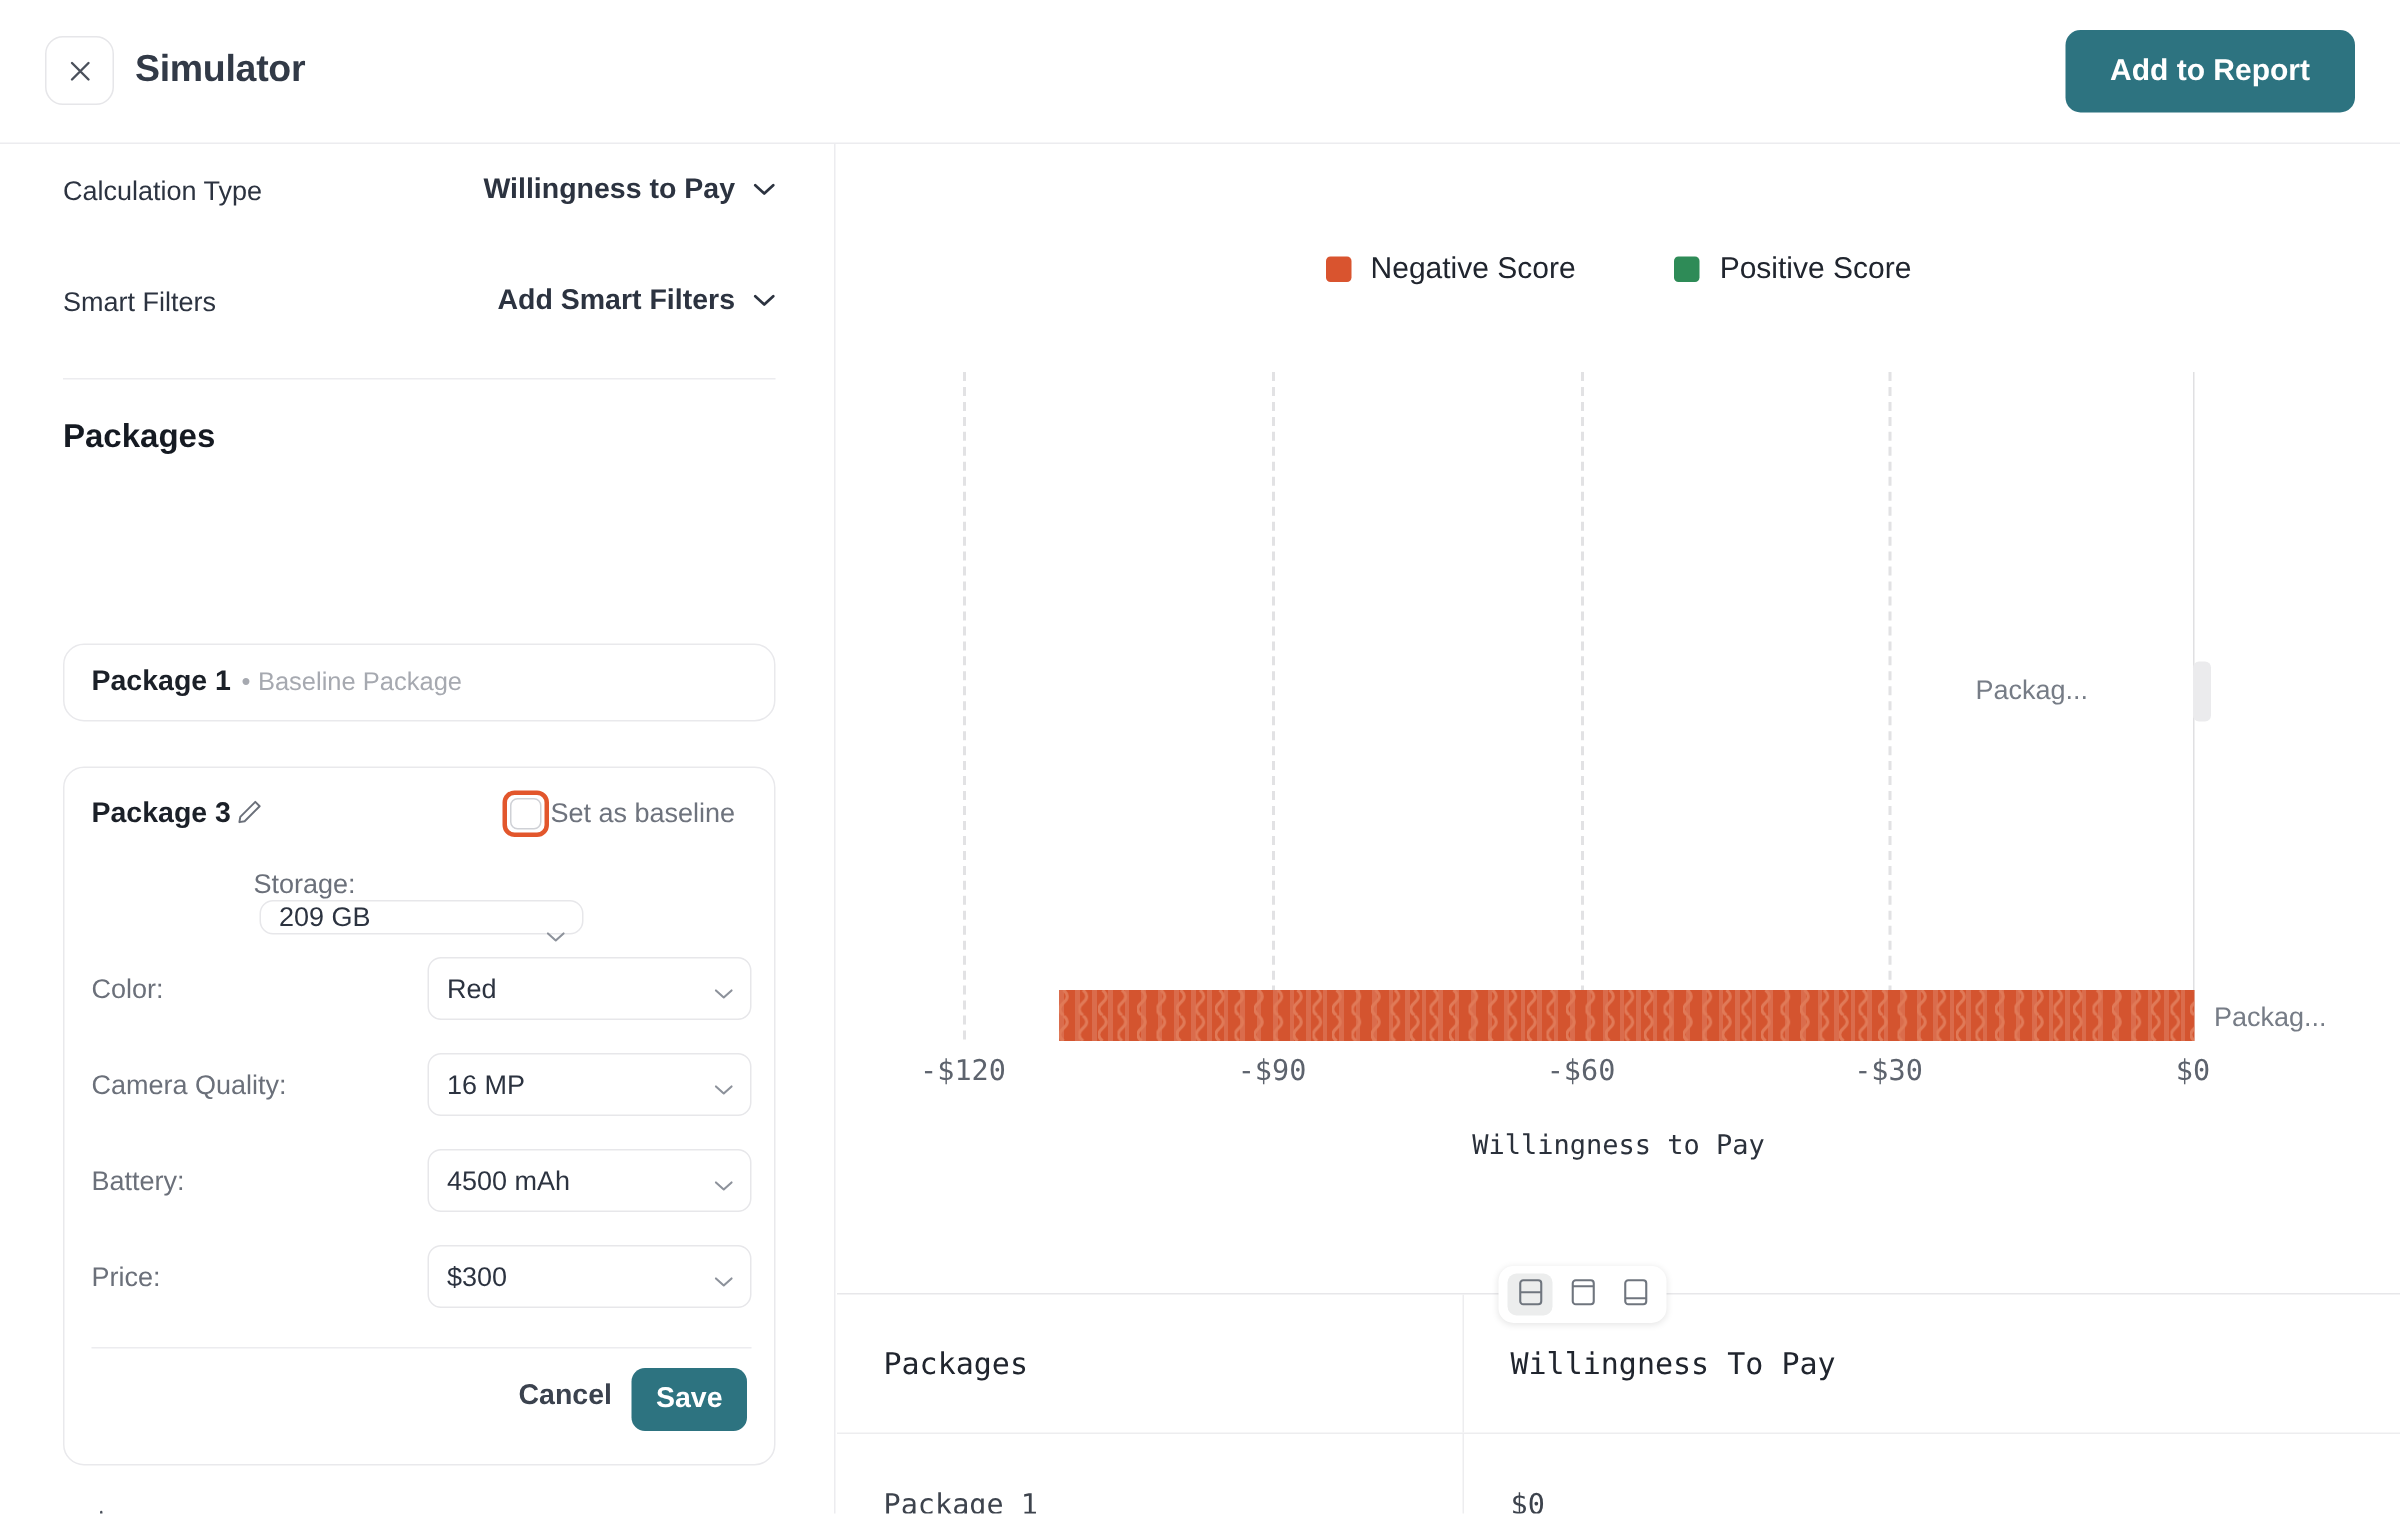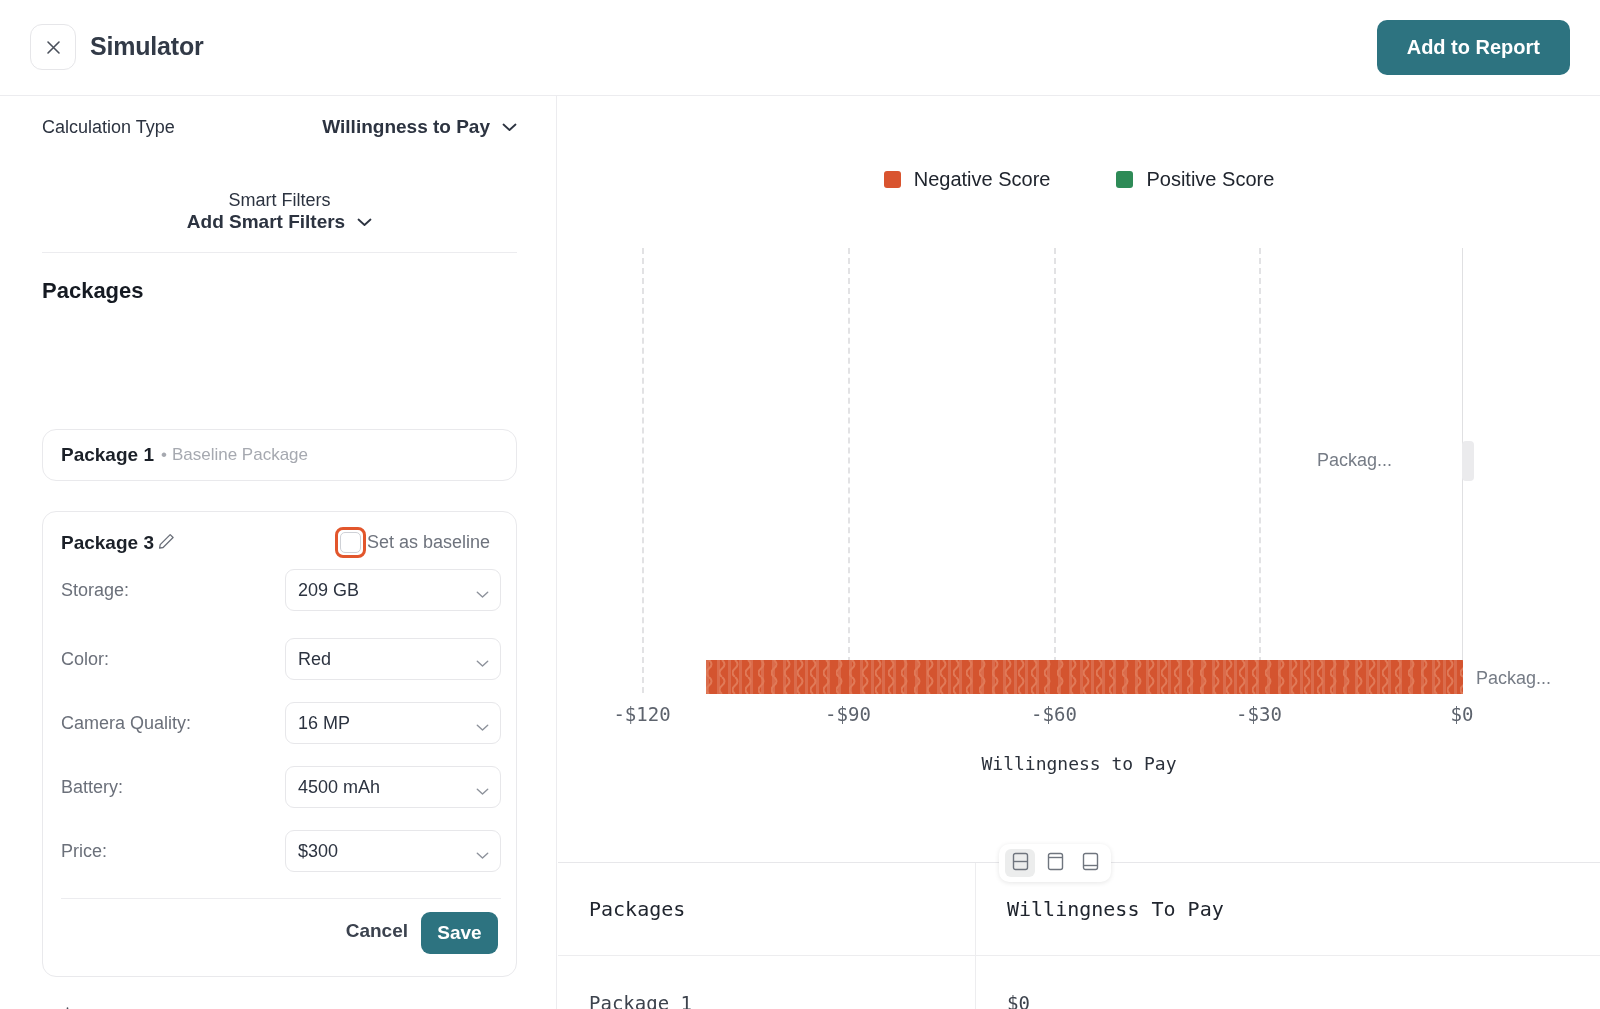--- a/index.html
+++ b/index.html
@@ -269,21 +269,21 @@
     <span class="field-value-wrap">
       <span class="field-value">Willingness to Pay</span>
       <span class="chev">
         <svg width="15" height="9" viewBox="0 0 15 9">
             <path d="M1.5 1.5 L7.5 7 L13.5 1.5" stroke="#2c3340" stroke-width="1.8" fill="none" stroke-linecap="round" stroke-linejoin="round"></path>
           </svg>
       </span>
     </span>
   </div>
 
-  <div class="field-row" style="top:94px;flex-direction:column;">
+  <div class="field-row" style="top:94px;">
     <span class="field-label">Smart Filters</span>
     <span class="field-value-wrap">
       <span class="field-value">Add Smart Filters</span>
       <span class="chev">
         <svg width="15" height="9" viewBox="0 0 15 9">
             <path d="M1.5 1.5 L7.5 7 L13.5 1.5" stroke="#2c3340" stroke-width="1.8" fill="none" stroke-linecap="round" stroke-linejoin="round"></path>
           </svg>
       </span>
     </span>
   </div>
@@ -307,21 +307,21 @@
         </svg>
       </span>
       <span class="baseline-check-wrap">
         <span class="cb-highlight">
           <span class="cb-box"></span>
         </span>
         <span class="baseline-label">Set as baseline</span>
       </span>
     </div>
 
-    <div class="form-row" style="top:57px;">
+    <div class="form-row" style="top:67px;flex-direction:column;">
       <span class="form-label">Storage:</span>
       <span class="select-box">
         <span class="select-value">209 GB</span>
         <span class="select-chev">
           <svg width="13" height="8" viewBox="0 0 13 8">
               <path d="M1.3 1.3 L6.5 6 L11.7 1.3" stroke="#8d929b" stroke-width="1.4" fill="none" stroke-linecap="round" stroke-linejoin="round"></path>
             </svg>
         </span>
       </span>
     </div>

